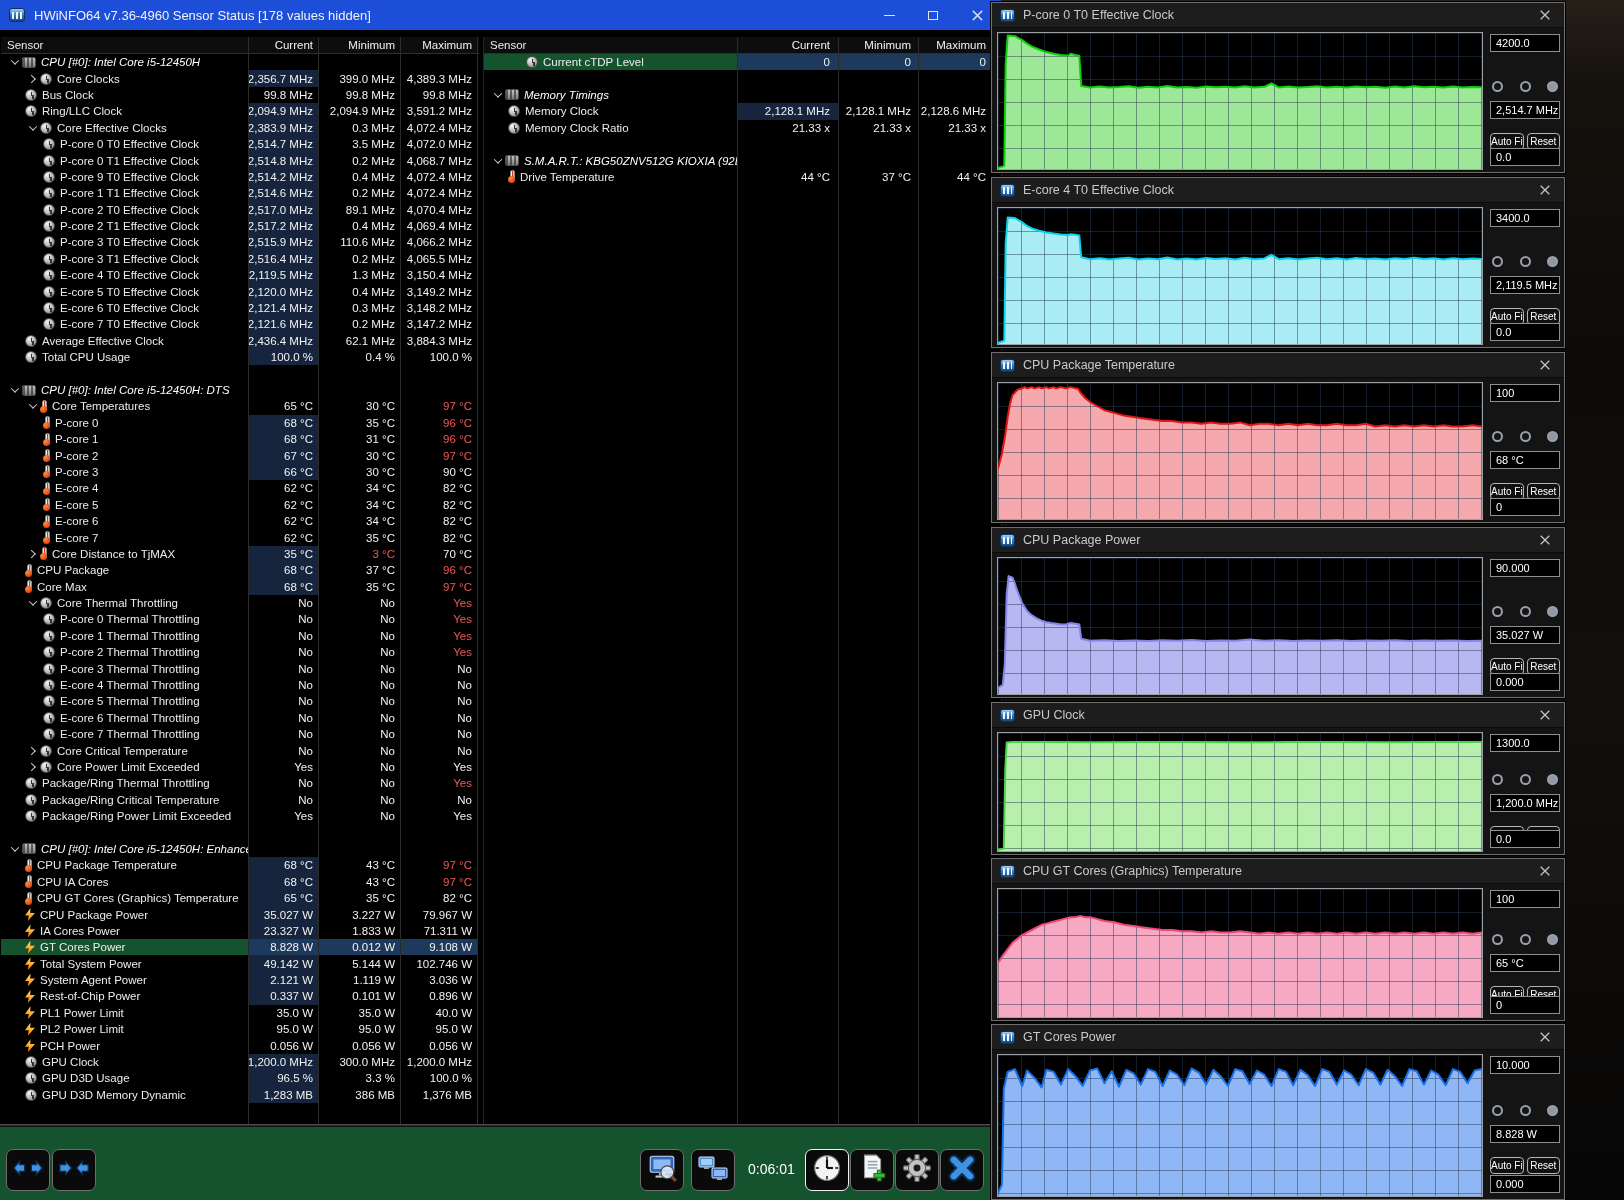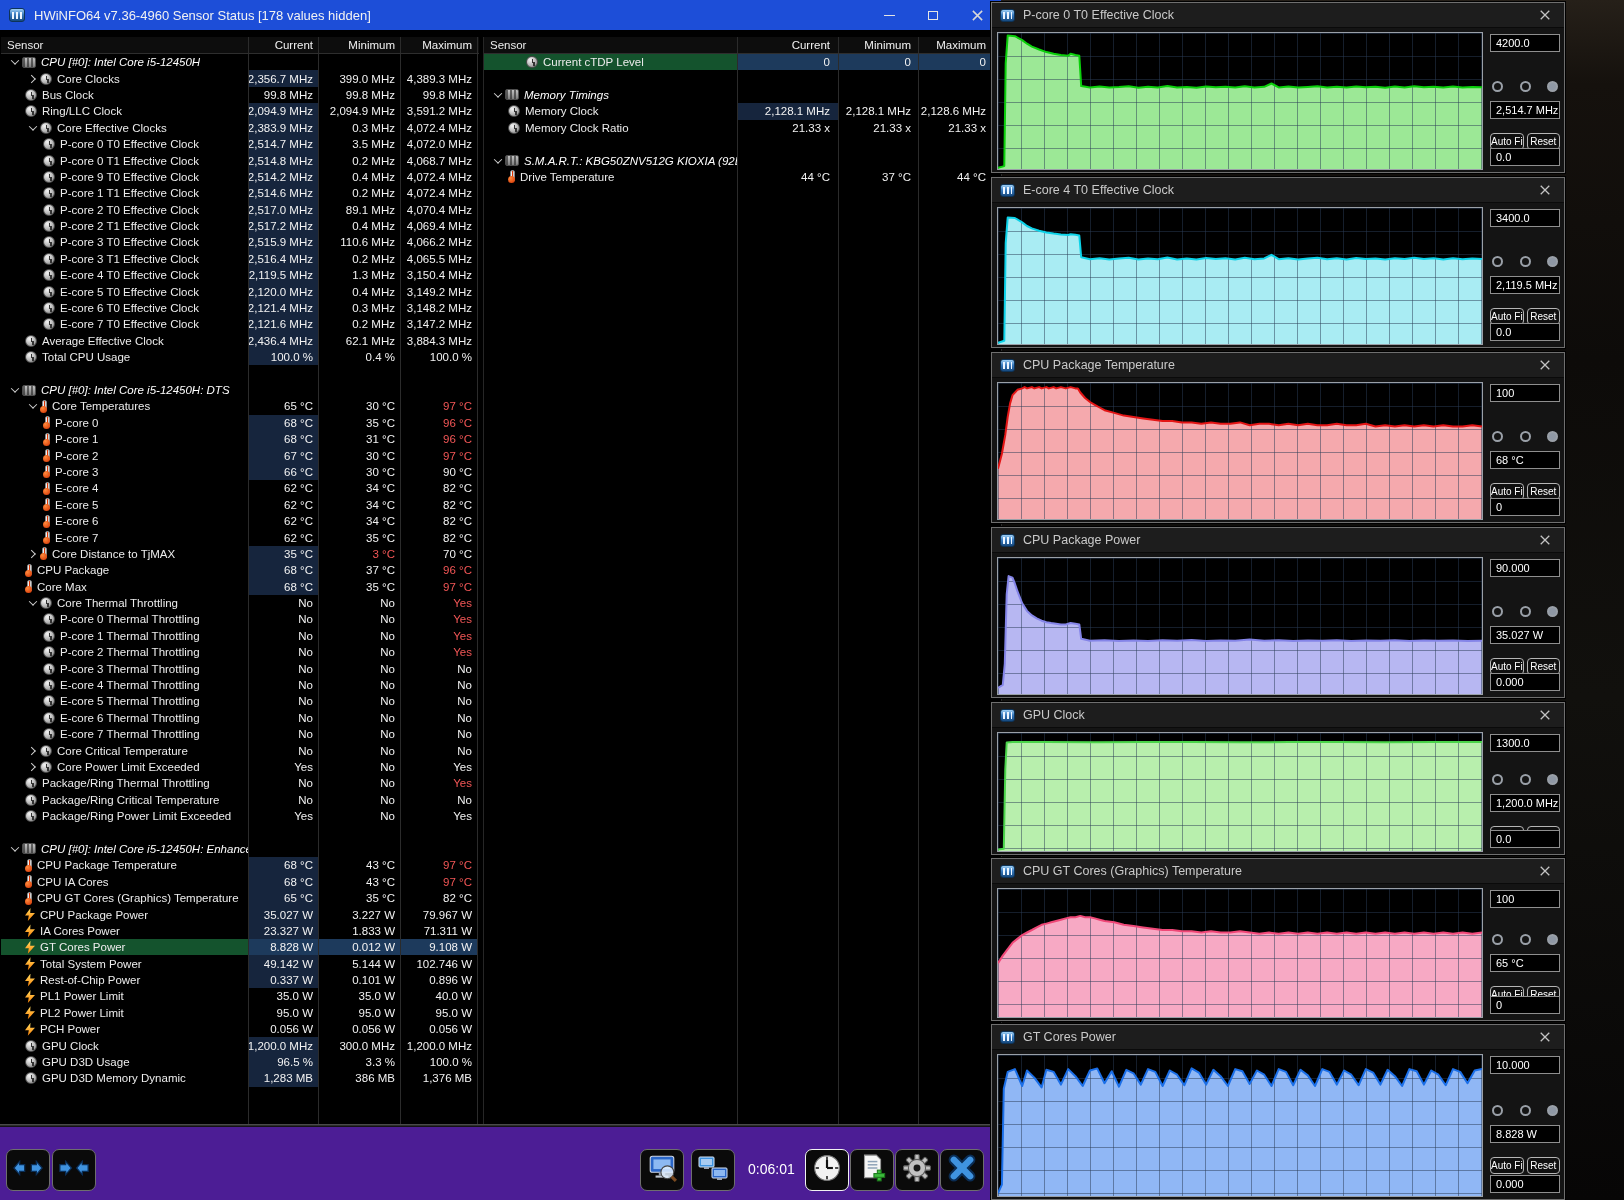--- a/index.html
+++ b/index.html
@@ -63,21 +63,21 @@
       background:radial-gradient(circle at 35% 30%,#ff8a3c,#d22f00); }
   .icon-bolt { width:10px; height:13px; background:linear-gradient(180deg,#ffe066,#ff9a1f 70%,#e87a00);
       clip-path:polygon(55% 0, 0 58%, 38% 58%, 28% 100%, 100% 38%, 52% 38%); }
   .filler { flex:1; display:grid; }
   .filler .cell { border-right:1px solid #2b2b2b; }
   .blankrow .cell { }
 
   
   #groove { position:absolute; left:0; right:0; top:1124px; height:3px; background:#2c2c2c;
             border-top:1px solid #4a4a4a; border-bottom:1px solid #131313; }
-  #toolbar { position:absolute; left:0; right:0; top:1127px; bottom:0; background:#4c1d95;padding-left:23px; }
+  #toolbar { position:absolute; left:0; right:0; top:1127px; bottom:0; background:#14532d;padding-left:23px; }
   .tbtn { position:absolute; top:22px; width:44px; height:42px; background:#0a0a0a; border:1px solid #6e6e6e;
           border-radius:7px; display:flex; align-items:center; justify-content:center; }
   .tbtn.active { border:1px solid #f2f2f2; }
   .tbtn svg { width:30px; height:28px; }
   #elapsed { position:absolute; top:34px; left:748px; color:#ffffff; font-size:14px; }
 
   
   .gpanel { position:absolute; left:991px; width:574px; background:#141414; border:1px solid #6f6f6f;
             box-shadow:0 0 0 1px #000; z-index:5; }
   .gtitle { height:25px; background:#1d1d1d; display:flex; align-items:center; border-bottom:1px solid #0a0a0a; }
@@ -707,20 +707,30 @@
             <span class="">Total System Power</span>
           </div>
           <div class="cell val hl">49.142 W</div>
           <div class="cell val">5.144 W</div>
           <div class="cell val">102.746 W</div>
         </div>
         <div class="trow lrow">
           <div class="cell label">
             <span class="indent" style="width: 18px;"></span>
             <span class="ico icon-bolt"></span>
+            <span class="">System Agent Power</span>
+          </div>
+          <div class="cell val hl">2.121 W</div>
+          <div class="cell val">1.119 W</div>
+          <div class="cell val">3.036 W</div>
+        </div>
+        <div class="trow lrow">
+          <div class="cell label">
+            <span class="indent" style="width: 18px;"></span>
+            <span class="ico icon-bolt"></span>
             <span class="">Rest-of-Chip Power</span>
           </div>
           <div class="cell val hl">0.337 W</div>
           <div class="cell val">0.101 W</div>
           <div class="cell val">0.896 W</div>
         </div>
         <div class="trow lrow">
           <div class="cell label">
             <span class="indent" style="width: 18px;"></span>
             <span class="ico icon-bolt"></span>

